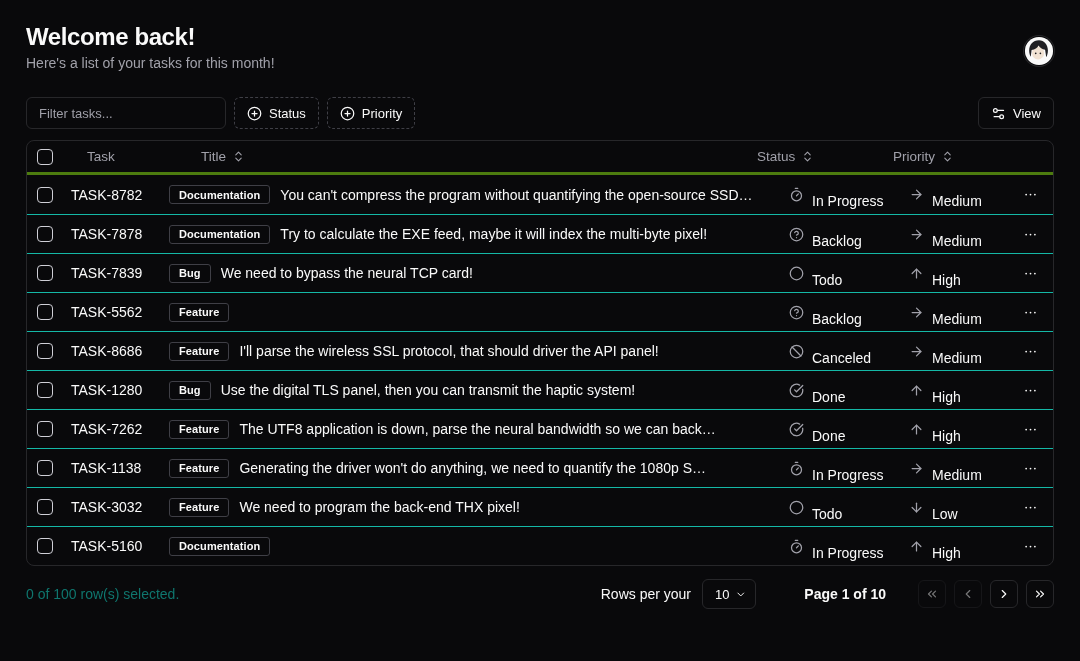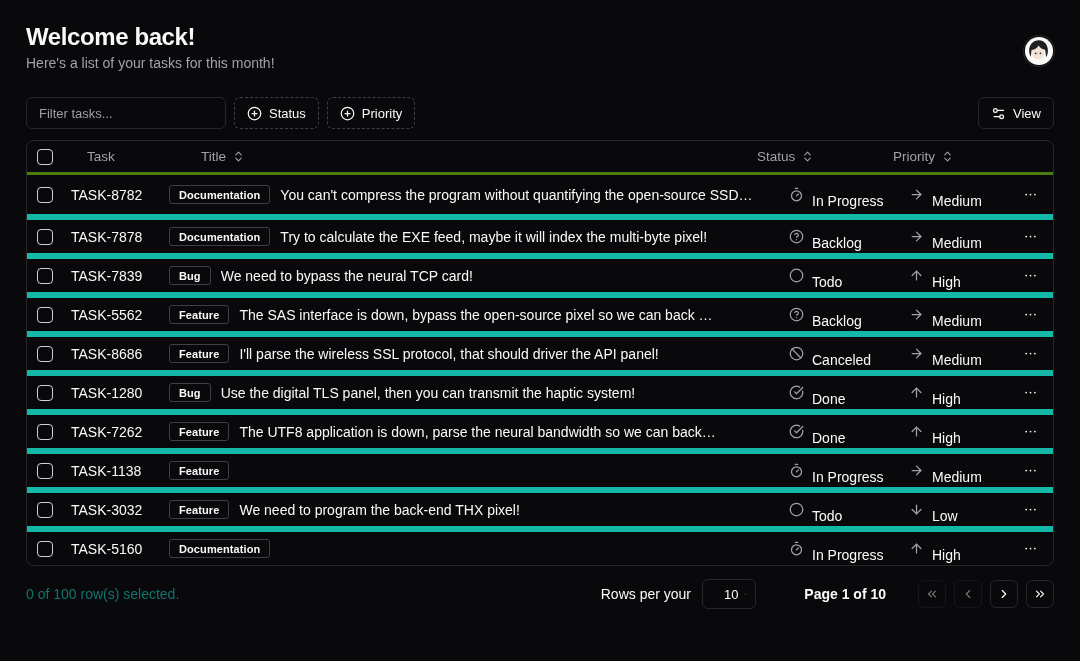--- a/index.html
+++ b/index.html
@@ -35,21 +35,21 @@
   .btn-dashed { border-style: dashed; border-color: #3f3f46; }
   .toolbar-spacer { flex: 1; }
   .btn-icon { width: 15px; height: 15px; display: inline-flex; }
   .btn-icon svg { width: 100%; height: 100%; }
 
   
   .task-table { margin-top: 11px; border: 1px solid #27272a; border-radius: 8px; overflow: hidden; }
   .trow, .thead { display: flex; align-items: center; }
   .thead { height: 34px; color: #a1a1aa; font-size: 13.5px; border-bottom: 3px solid #4d7c0f; gap: 16px; }
   .trow { height: 39px; font-size: 14px; }
-  .trow + .trow { border-top: 6px solid #14b8a6; }
+  .trow + .trow { border-top: 1px solid #14b8a6; }
   .cell { padding: 0 8px; display: flex; align-items: center; min-width: 0; }
   .c-check { flex: 0 0 36px; padding-left: 10px; }
   .c-task { flex: 0 0 98px; }
   .c-title { flex: 1 1 auto; gap: 10px; overflow: hidden; white-space: nowrap; }
   .c-status { flex: 0 0 120px; gap: 8px; }
   .c-priority { flex: 0 0 106px; gap: 8px; }
   .c-actions { flex: 0 0 46px; justify-content: center; }
 
   .checkbox {
     width: 16px; height: 16px; border: 1px solid #cfcfd6; border-radius: 4px;
@@ -75,21 +75,21 @@
   }
   .more-btn svg { width: 15px; height: 15px; }
 
   
   .table-footer { display: flex; align-items: center; justify-content: space-between; margin-top: 13px; }
   .selection-text { font-size: 14px; color: #0f766e; }
   .footer-controls { display: flex; align-items: center; }
   .rpp-label { font-size: 14px; font-weight: 500; }
   .rpp-select {
     display: inline-flex; align-items: center; justify-content: space-between; gap: 6px;
-    width: 54px; height: 30px; margin-left: 11px; padding: 0 8px 0 21px;
+    width: 54px; height: 30px; margin-left: 11px; padding: 0 8px 0 12px;
     border: 1px solid #27272a; border-radius: 6px; font-size: 13px; cursor: pointer;
   }
   .select-chevron { width: 13px; height: 13px; display: inline-flex; color: #fafafa; }
   .select-chevron svg { width: 100%; height: 100%; }
   .page-indicator { font-size: 14px; font-weight: 600; margin-left: 34px; width: 96px; text-align: right; }
   .pager { display: flex; gap: 8px; margin-left: 32px; }
   .pager-btn {
     width: 28px; height: 28px; display: inline-flex; align-items: center; justify-content: center;
     background: transparent; border: 1px solid #27272a; border-radius: 6px; color: #fafafa; cursor: pointer;
   }
@@ -320,21 +320,20 @@
 
   <div class="trow">
     <div class="cell c-check">
       <span class="checkbox"></span>
     </div>
     <div class="cell c-task">
       <span>TASK-5562</span>
     </div>
     <div class="cell c-title">
       <span class="badge">Feature</span>
-      <span class="title-text">The SAS interface is down, bypass the open-source pixel so we can back …</span>
     </div>
     <div class="cell c-status">
       <span class="cell-icon status-icon">
               <svg viewBox="0 0 24 24" fill="none" stroke="currentColor" stroke-width="2" stroke-linecap="round" stroke-linejoin="round">
                 <circle cx="12" cy="12" r="10"></circle>
                 <path d="M9.09 9a3 3 0 0 1 5.83 1c0 2-3 3-3 3"></path>
                 <path d="M12 17h.01"></path>
               </svg>
             </span>
       <span class="txt">Backlog</span>
@@ -481,20 +480,21 @@
 
   <div class="trow">
     <div class="cell c-check">
       <span class="checkbox"></span>
     </div>
     <div class="cell c-task">
       <span>TASK-1138</span>
     </div>
     <div class="cell c-title">
       <span class="badge">Feature</span>
+      <span class="title-text">Generating the driver won't do anything, we need to quantify the 1080p S…</span>
     </div>
     <div class="cell c-status">
       <span class="cell-icon status-icon">
               <svg viewBox="0 0 24 24" fill="none" stroke="currentColor" stroke-width="2" stroke-linecap="round" stroke-linejoin="round">
                 <line x1="10" x2="14" y1="2" y2="2"></line>
                 <line x1="12" x2="15" y1="14" y2="11"></line>
                 <circle cx="12" cy="14" r="8"></circle>
               </svg>
             </span>
       <span class="txt">In Progress</span>

